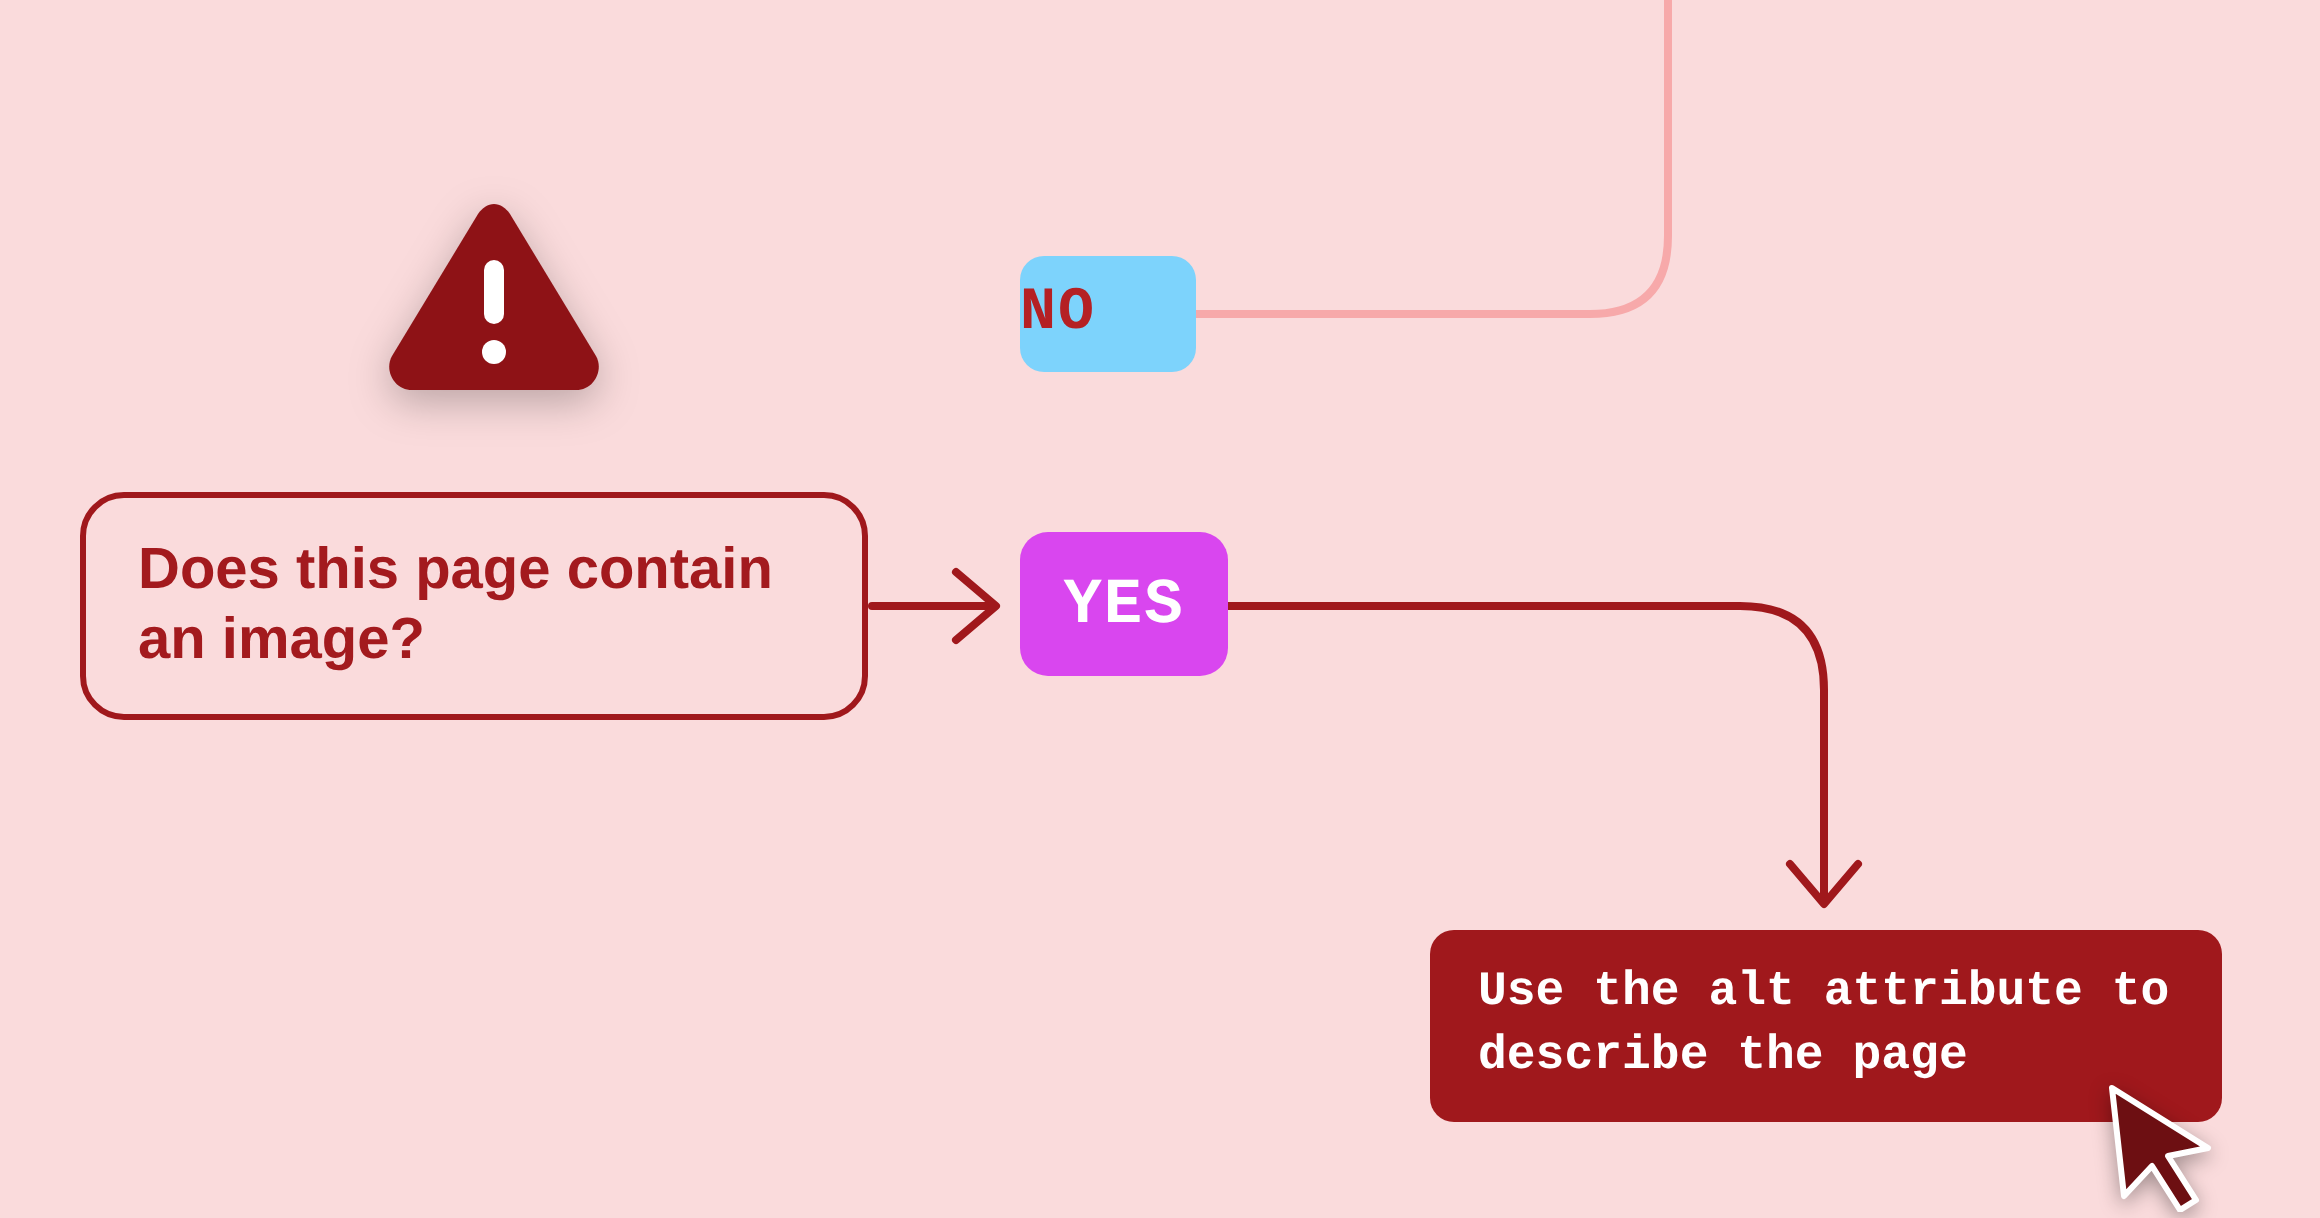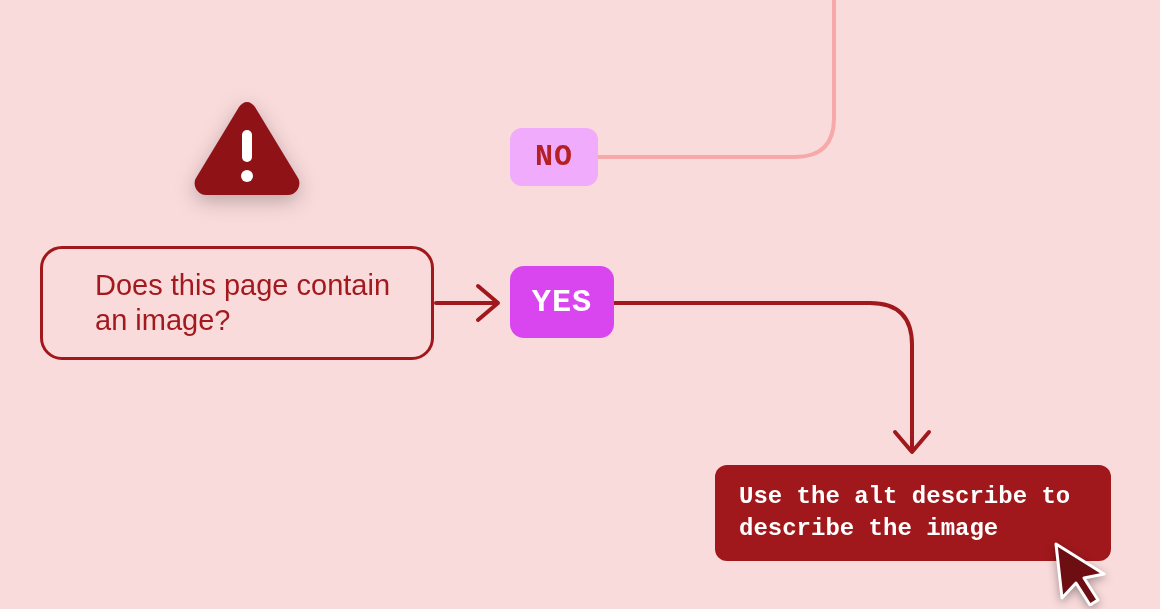--- a/index.html
+++ b/index.html
@@ -26,34 +26,33 @@
     left: 40px; top: 246px;
     width: 394px; height: 114px;
     border: 3px solid #a0181c;
     border-radius: 22px;
     background: #fadbdc;
     display: flex; align-items: center;
     padding: 0 26px;
   }
   .question-box span {
     color: #a31a1e;
-    font-weight: 400;
+    font-weight: 700;
     font-size: 29px;
     line-height: 1.22;
-    margin-left: 26px;
   }
 
   
   .no-pill {
     position: absolute;
     left: 510px; top: 128px;
     width: 88px; height: 58px;
-    background: #f0abfc;
+    background: #7dd3fc;
     border-radius: 12px;
-    display: flex; align-items: center; justify-content: center;
+    display: flex; align-items: center; 
   }
   .no-pill span {
     color: #b52024;
     font-family: "SFMono-Regular", Consolas, "Liberation Mono", Menlo, monospace;
     font-weight: 700;
     font-size: 30px;
     letter-spacing: 1px;
   }
 
   
@@ -139,21 +138,21 @@
 
   <div class="no-pill">
     <span>NO</span>
   </div>
 
   <div class="yes-pill">
     <span>YES</span>
   </div>
 
   <div class="result-box">
-    <span>Use the alt describe to describe the image</span>
+    <span>Use the alt attribute to describe the page</span>
   </div>
 
   <div class="cursor">
     <svg viewBox="0 0 62 66" width="62" height="66">
       <path d="M6 4 L54 34 L34 38 L48 60 L40 65 L26 43 L12 58 Z" fill="#6d0f12" stroke="#ffffff" stroke-width="3" stroke-linejoin="round"></path>
     </svg>
   </div>
 
 </div>
 

